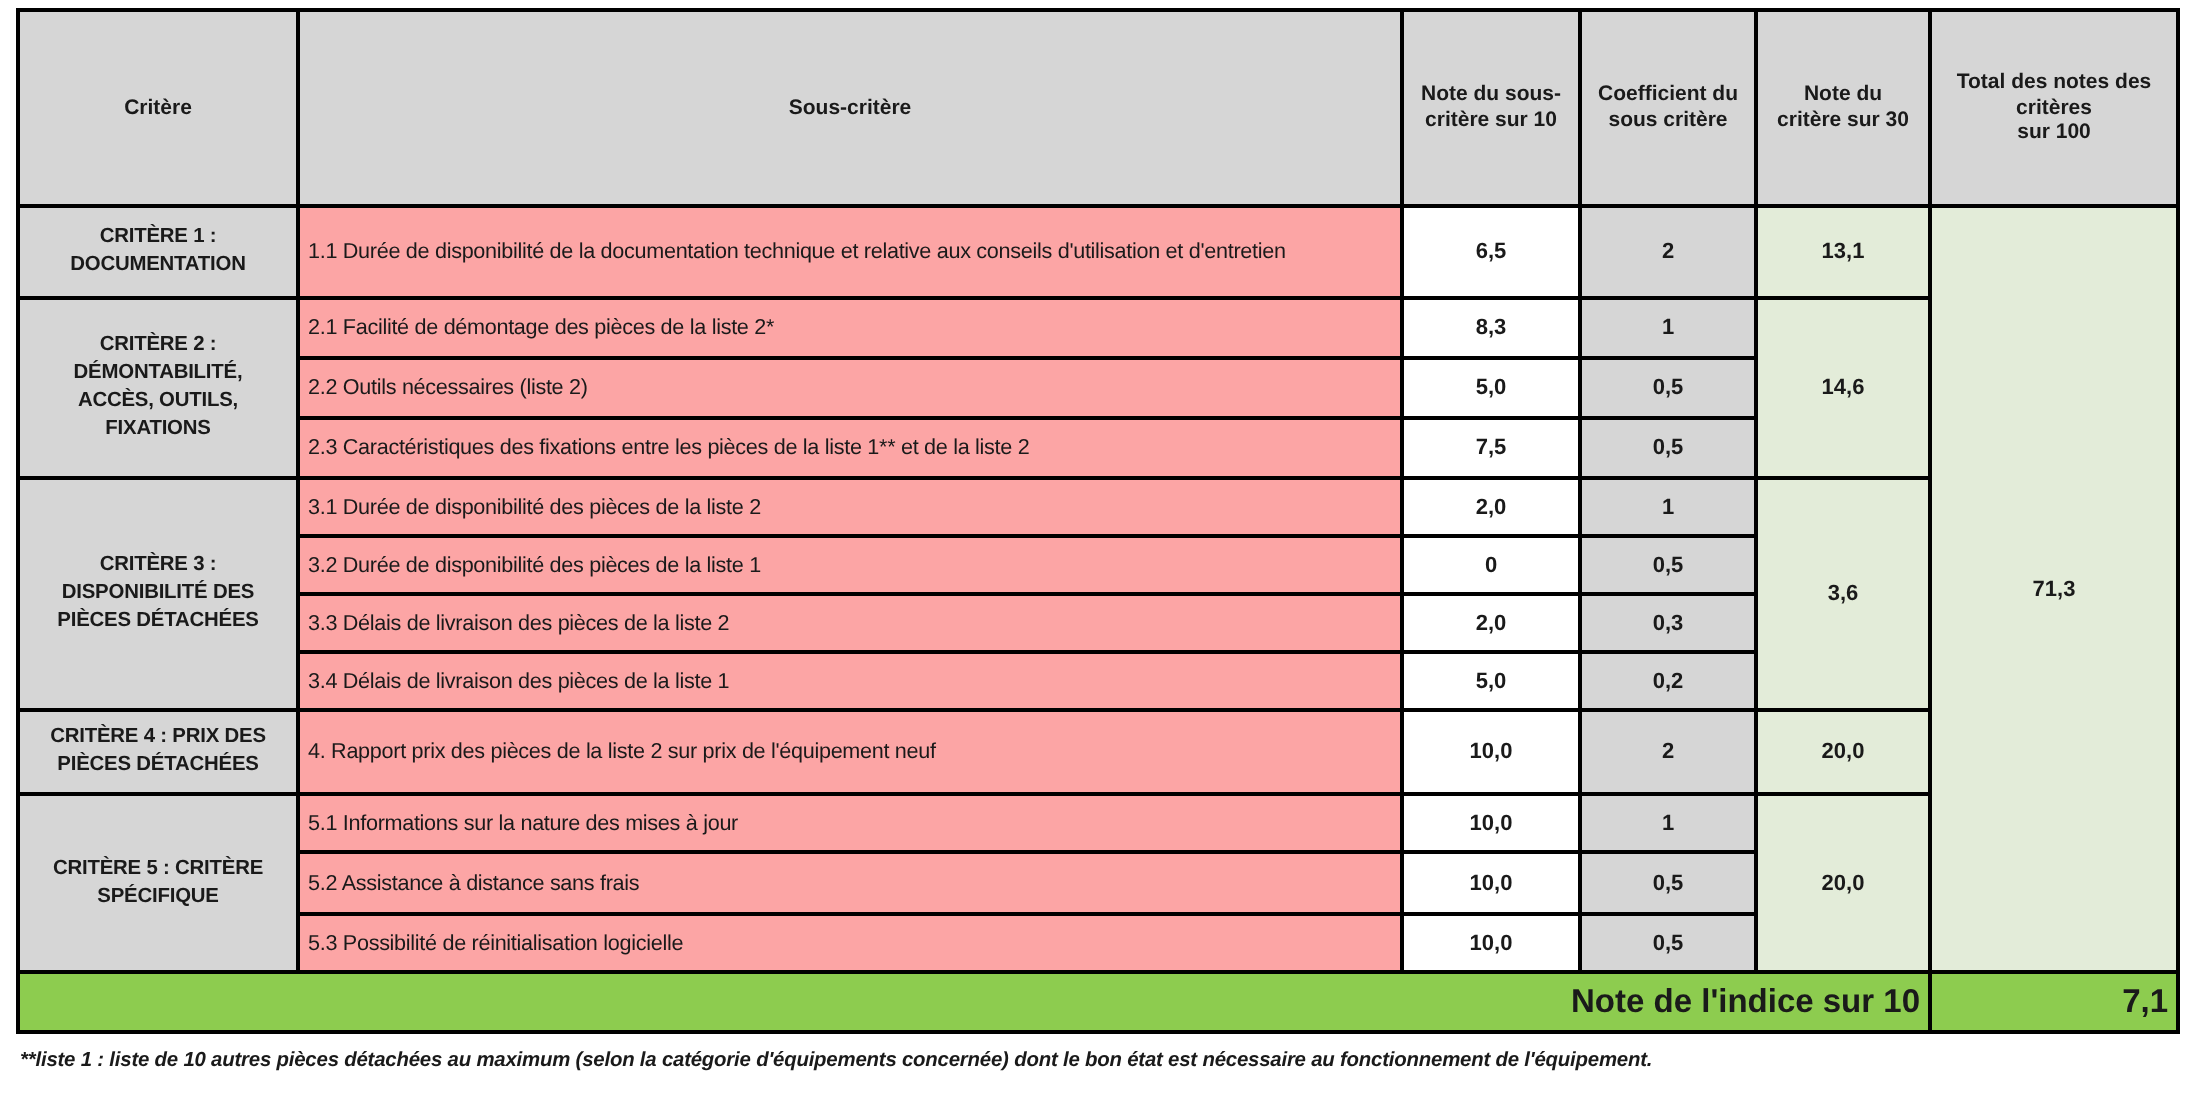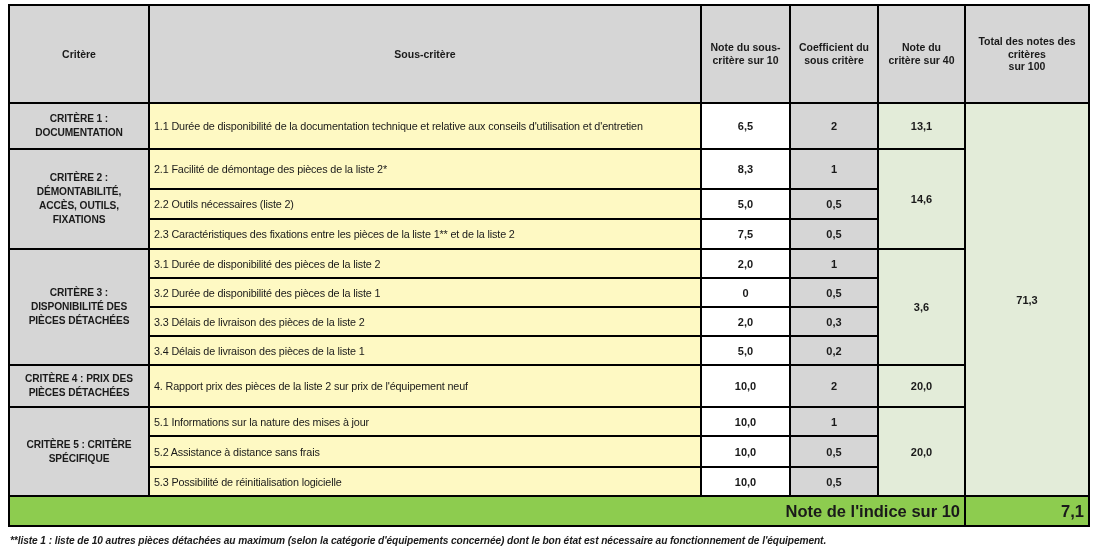--- a/index.html
+++ b/index.html
@@ -54,21 +54,21 @@
     font-weight: bold;
     text-align: center;
     font-size: 10.2px;
     line-height: 1.35;
     letter-spacing: -0.1px;
     margin-top: 37px;
   }
 
   
   .sub {
-    background: #fef9c3;
+    background: #fca5a5;
     text-align: left;
     font-size: 10.8px;
     padding-left: 6px;
     border-top: none;
     border-bottom: none;
     letter-spacing: -0.15px;
   }
   .sub.first { border-top: 2px solid #000; }
   .sub.last  { border-bottom: 2px solid #000; }
   .sub.dotted-bottom { border-bottom: 1px dotted #8a8a8a; }
@@ -166,21 +166,21 @@
         <th class="hdr hdr-sub">
           <span>Note du sous-</span><br>
           <span>critère sur 10</span>
         </th>
         <th class="hdr hdr-sub">
           <span>Coefficient du</span><br>
           <span>sous critère</span>
         </th>
         <th class="hdr hdr-sub">
           <span>Note du</span><br>
-          <span>critère sur 40</span>
+          <span>critère sur 30</span>
         </th>
         <th class="hdr hdr-sub">
           <span>Total des notes des</span><br>
           <span>critères</span><br>
           <span>sur 100</span>
         </th>
       </tr>
     </thead>
 
     <tbody>
@@ -197,21 +197,21 @@
         <td class="total100" rowspan="12">71,3</td>
       </tr>
 
       <tr>
         <td class="crit" rowspan="3">
           <span>CRITÈRE 2 :</span><br>
           <span>DÉMONTABILITÉ,</span><br>
           <span>ACCÈS, OUTILS,</span><br>
           <span>FIXATIONS</span>
         </td>
-        <td class="sub first dotted-bottom" style="height:40px">2.1 Facilité de démontage des pièces de la liste 2*</td>
+        <td class="sub first dotted-bottom" style="height:30px">2.1 Facilité de démontage des pièces de la liste 2*</td>
         <td class="note10 first dotted-bottom">8,3</td>
         <td class="coef first dotted-bottom">1</td>
         <td class="note20" rowspan="3">14,6</td>
       </tr>
       <tr>
         <td class="sub dotted-bottom" style="height:30px">2.2 Outils nécessaires (liste 2)</td>
         <td class="note10 dotted-bottom">5,0</td>
         <td class="coef dotted-bottom">0,5</td>
       </tr>
       <tr>

